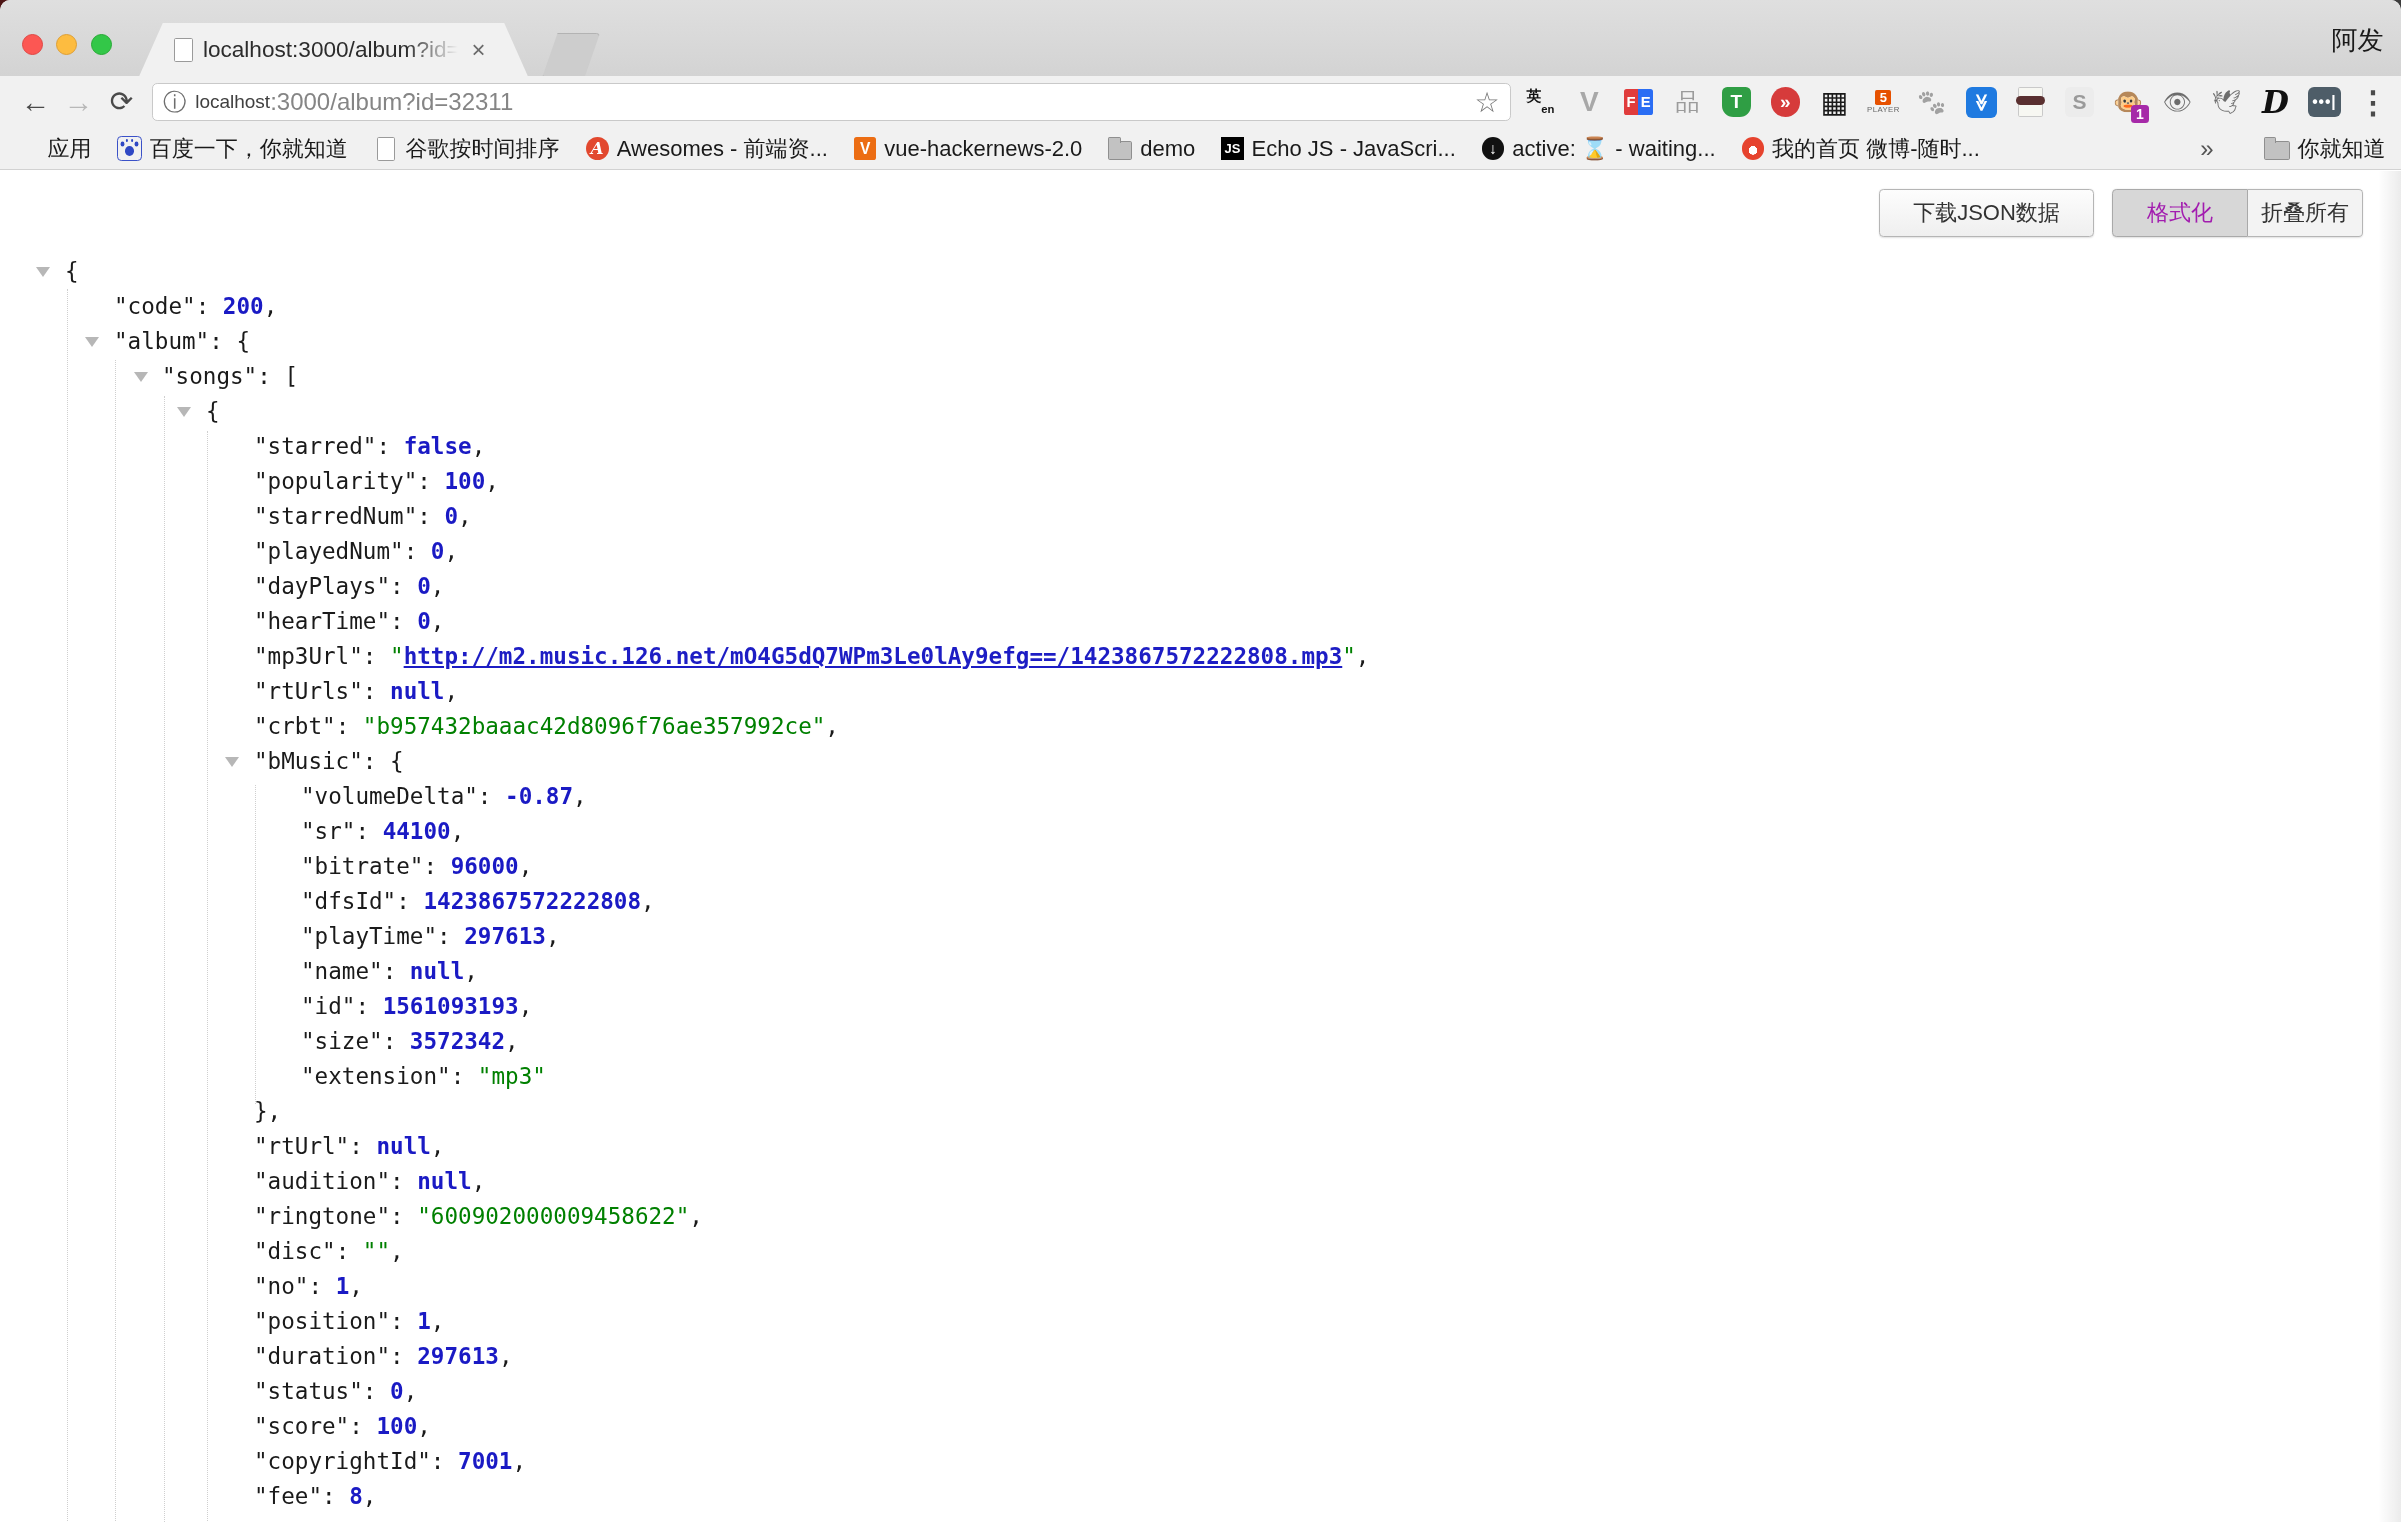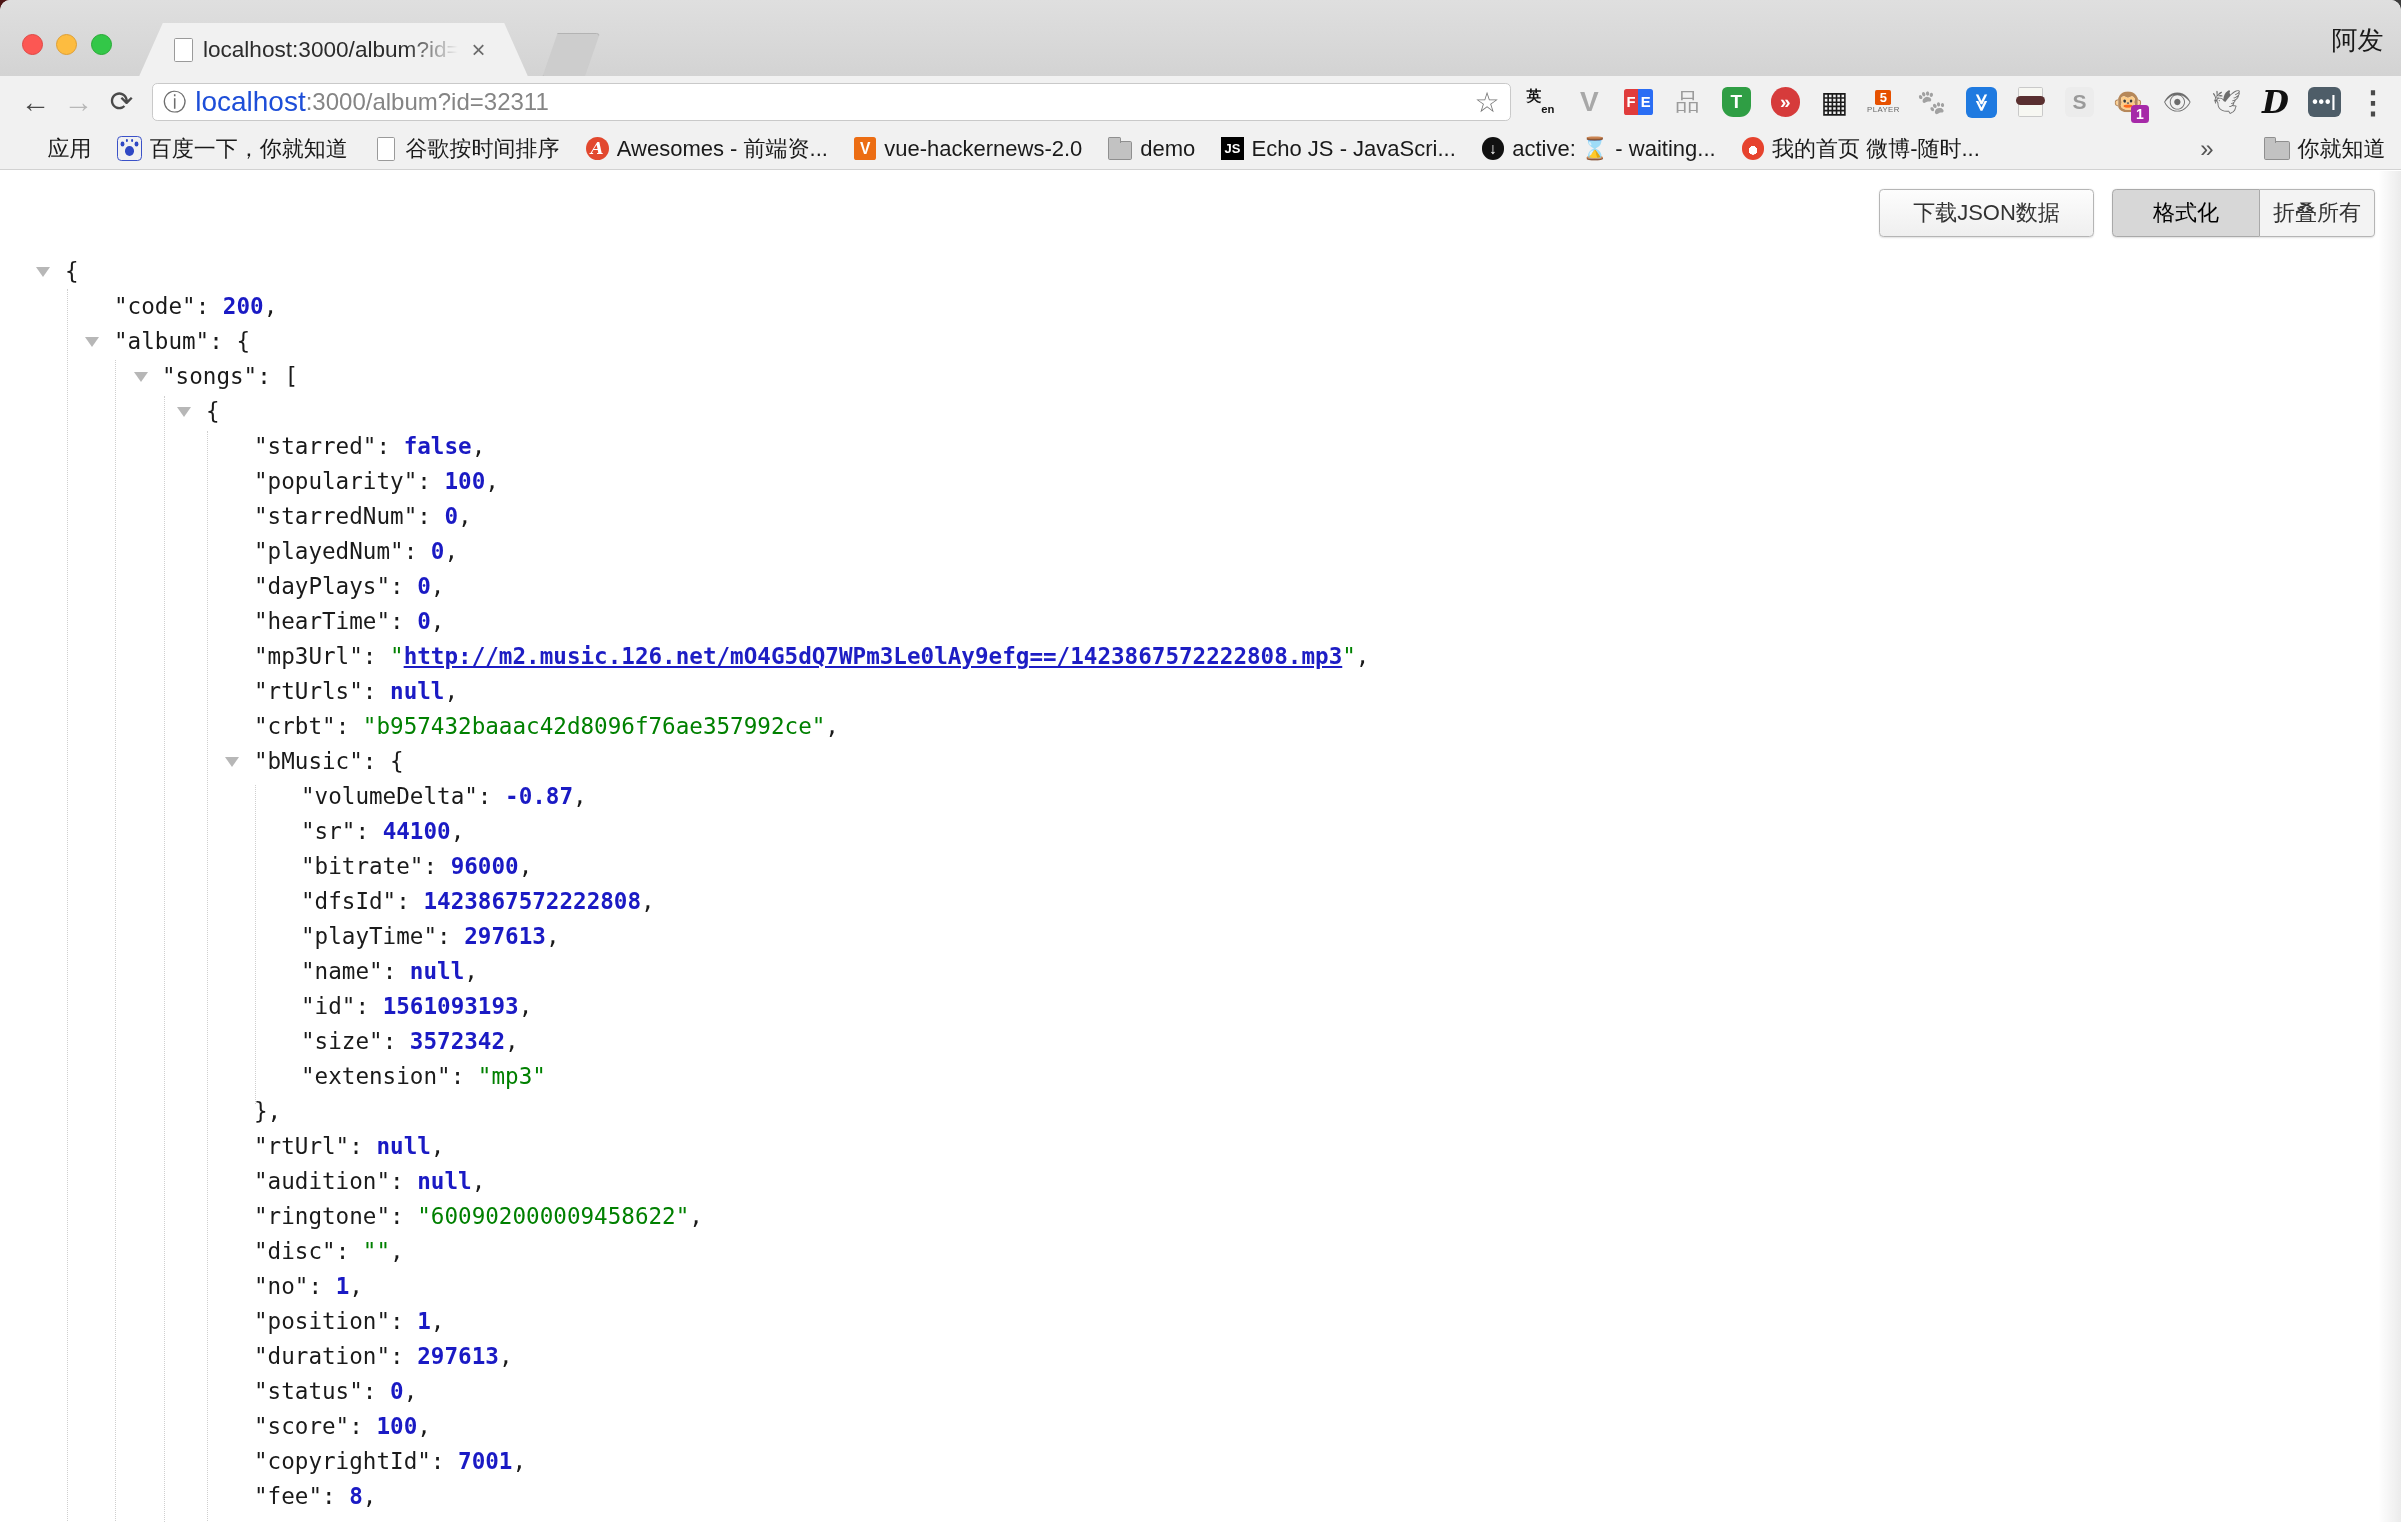--- a/index.html
+++ b/index.html
@@ -31,21 +31,21 @@
 
   
   #toolbar{position:absolute;left:0;top:76px;right:0;height:52px;background:#f1f1f1;display:flex;align-items:center;padding:0 14px;box-sizing:border-box;}
   .navbtn{width:43px;text-align:center;font-size:29.5px;line-height:1;flex:none;}
   .nb-back{color:#4a4a4a;}
   .nb-fwd{color:#b8b8b8;}
   .nb-reload{color:#4a4a4a;font-size:28px;}
   #omnibox{flex:1;height:38px;margin:0 12px 0 8.7px;background:#fff;border:0.9px solid #c9c9c9;border-radius:5.2px;
     display:flex;align-items:center;padding:0 10.4px;box-sizing:border-box;min-width:0;}
   #info-icon{font-size:23.4px;color:#6d6d6d;margin-right:8.7px;}
-  #url-host{font-size:28px;color:#1d4ed8;white-space:nowrap;}
+  #url-host{font-size:19px;color:#404040;white-space:nowrap;}
   #url-path{font-size:24px;color:#858585;white-space:nowrap;}
   #star-icon{margin-left:auto;font-size:28px;color:#757575;}
   #extensions{display:flex;align-items:center;gap:14px;flex:none;}
   .ext{width:35px;height:35px;display:flex;align-items:center;justify-content:center;position:relative;flex:none;}
   .x-translate{flex-direction:column;line-height:1;}
   .x-translate .zh{font-size:14.8px;color:#111;font-weight:bold;align-self:flex-start;margin-left:3.5px;}
   .x-translate .en{font-size:11.3px;color:#111;font-weight:bold;align-self:flex-end;margin-right:3.5px;}
   .x-vimium{color:#a8a8a8;font-size:28px;font-weight:bold;}
   .x-fe{display:flex;}
   .x-fe span{width:14.8px;height:26px;color:#fff;font-size:14.8px;font-weight:bold;display:flex;align-items:center;justify-content:center;}
@@ -94,22 +94,22 @@
   #bm-overflow{margin-left:auto;font-size:24px;color:#555;flex:none;}
   #other-bookmarks{display:flex;align-items:center;gap:7.8px;flex:none;margin-left:24px;}
 
   
   #page{position:absolute;left:0;top:171px;right:0;bottom:0;background:#fff;}
   #edge-shade{position:absolute;right:0;top:0;width:22.6px;height:100%;background:linear-gradient(to right,rgba(0,0,0,0),rgba(0,0,0,0.08));}
   #btn-download{position:absolute;left:1879px;top:18px;width:215px;height:48px;
     background:linear-gradient(#fdfdfd,#efefef);border:0.9px solid #b5b5b5;border-radius:4.3px;box-shadow:0 0.9px 1.7px rgba(0,0,0,.12);
     font-size:22px;color:#333;display:flex;align-items:center;justify-content:center;box-sizing:border-box;}
   #btn-group{position:absolute;left:2112px;top:18px;height:48px;display:flex;box-shadow:0 0.9px 1.7px rgba(0,0,0,.12);border-radius:4.3px;}
-  #btn-format{width:148px;background:#d7d7d7;border:0.9px solid #a9a9a9;border-radius:4.3px 0 0 4.3px;
-    font-size:22px;color:#000000;display:flex;align-items:center;justify-content:center;box-sizing:border-box;}
+  #btn-format{width:136px;background:#d7d7d7;border:0.9px solid #a9a9a9;border-radius:4.3px 0 0 4.3px;
+    font-size:22px;color:#a21caf;display:flex;align-items:center;justify-content:center;box-sizing:border-box;}
   #btn-collapse{width:115px;background:#f3f3f3;border:0.9px solid #b5b5b5;border-left:none;border-radius:0 4.3px 4.3px 0;
     font-size:22px;color:#333;display:flex;align-items:center;justify-content:center;box-sizing:border-box;}
 
   
   #json-view{position:absolute;left:0;top:83px;right:0;bottom:0;overflow:hidden;
     font-family:"DejaVu Sans Mono",monospace;font-size:22.6px;line-height:35px;color:#1a1a1a;}
   .jl{position:relative;height:35px;white-space:pre;}
   .tri{position:absolute;top:13px;width:0;height:0;border-left:7.8px solid transparent;border-right:7.8px solid transparent;border-top:10.4px solid #b7b7b7;}
   .guide{position:absolute;width:0;border-left:1.7px dotted #cfcfcf;}
   .t-k,.t-p,.t-b{color:#1a1a1a;}

